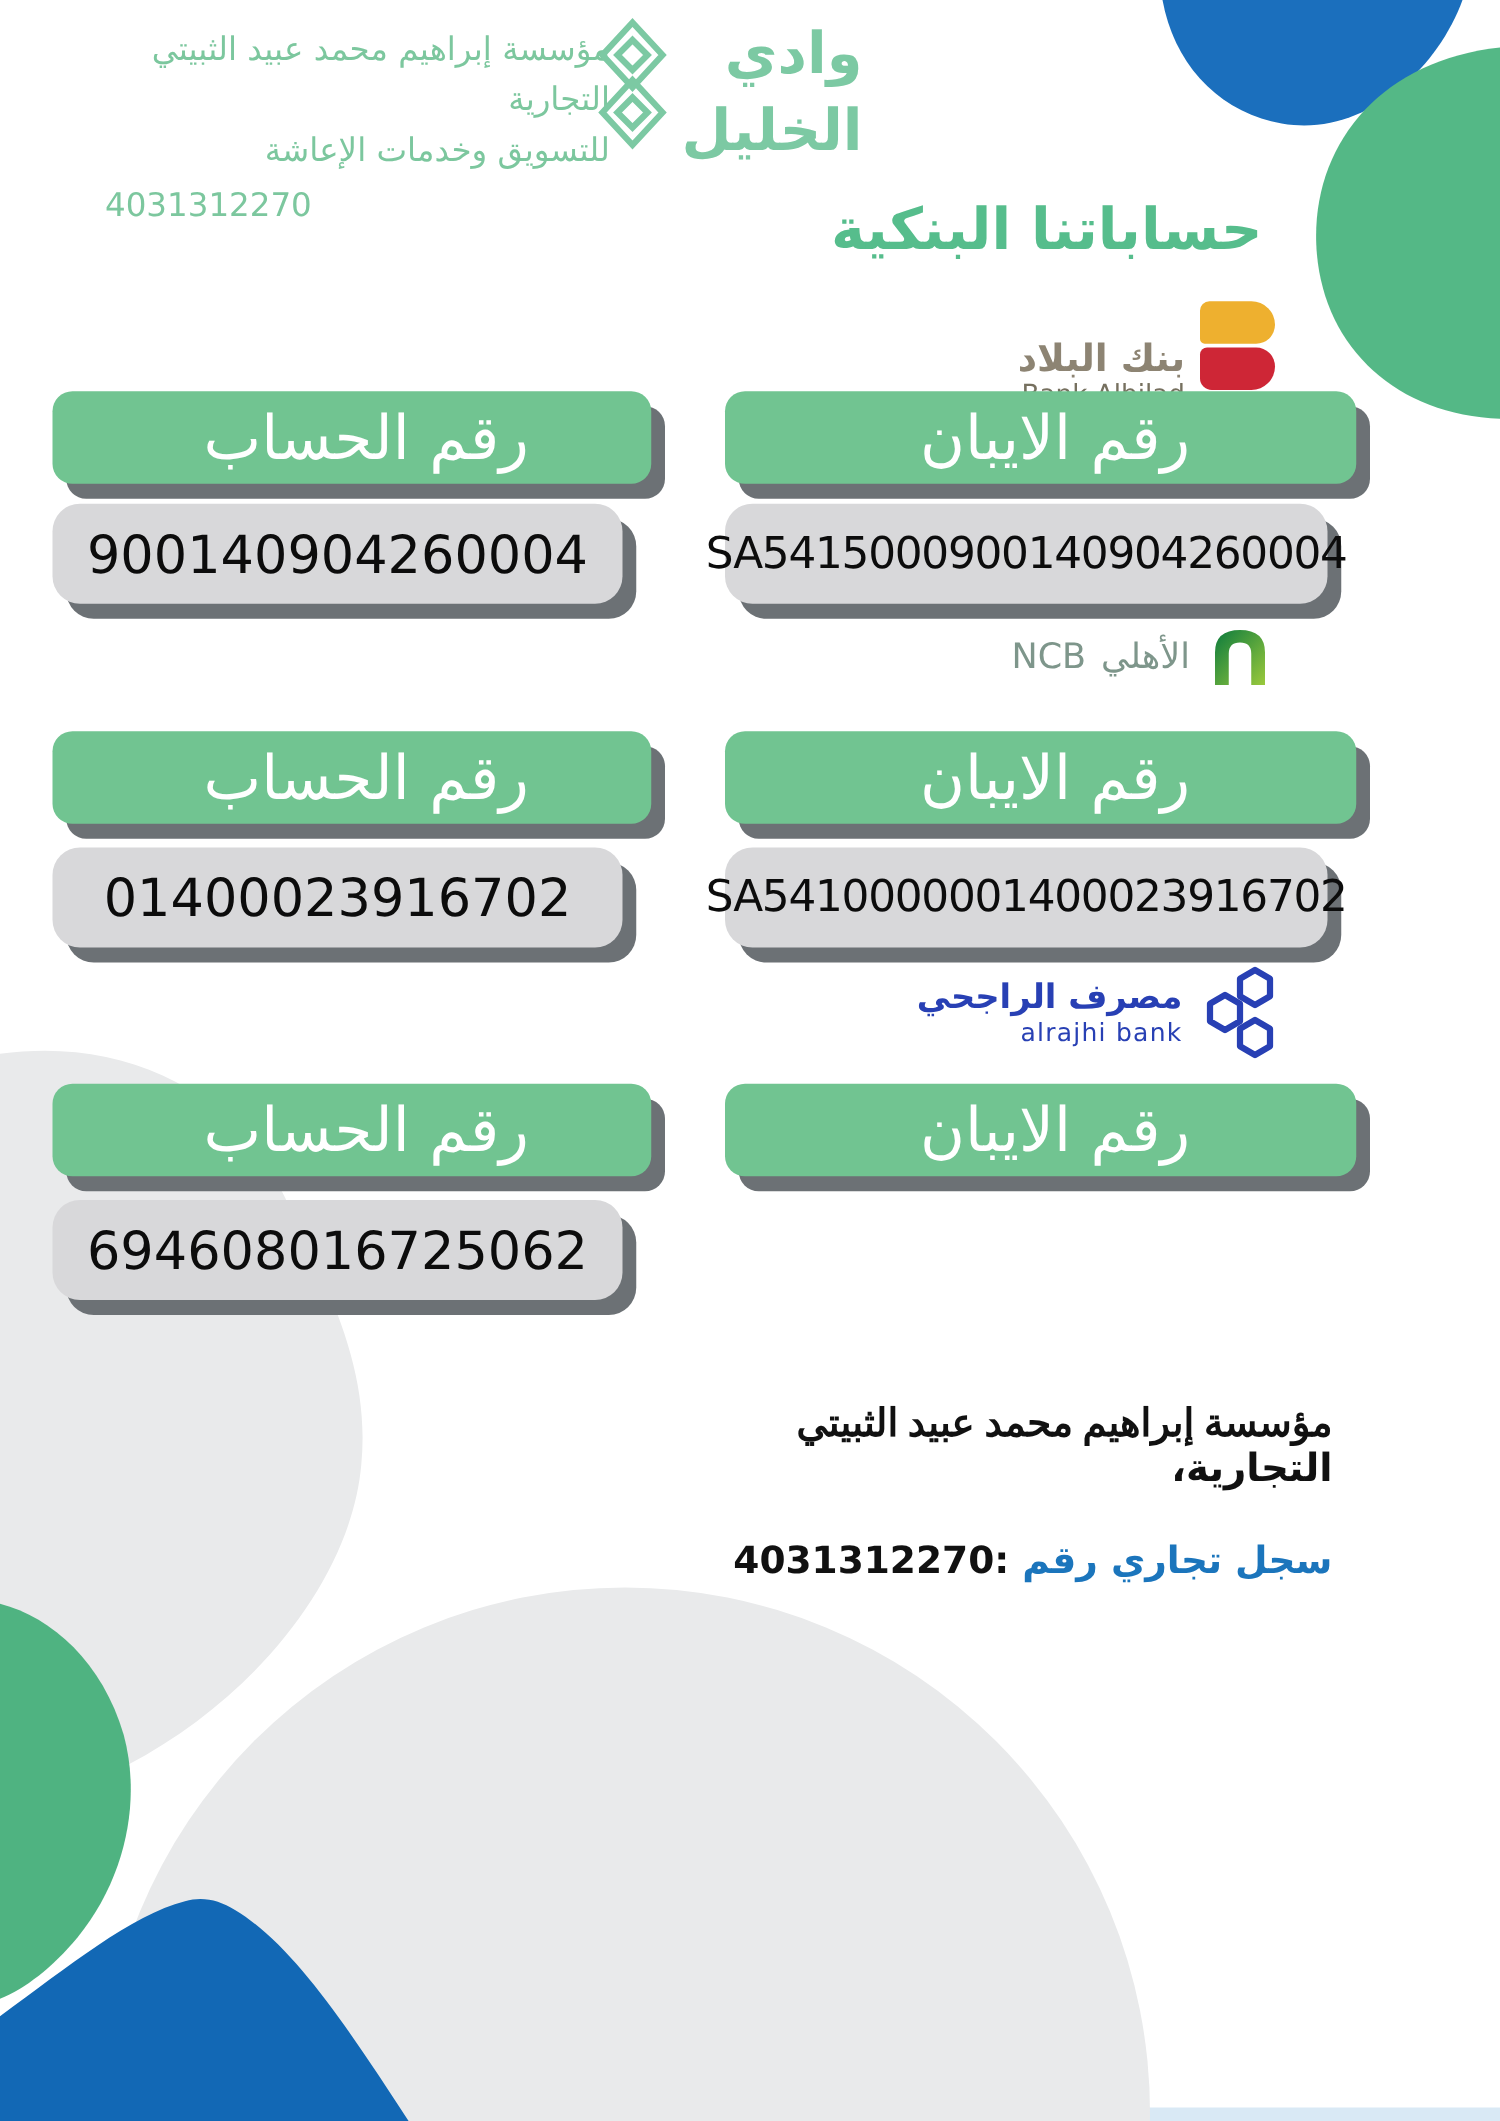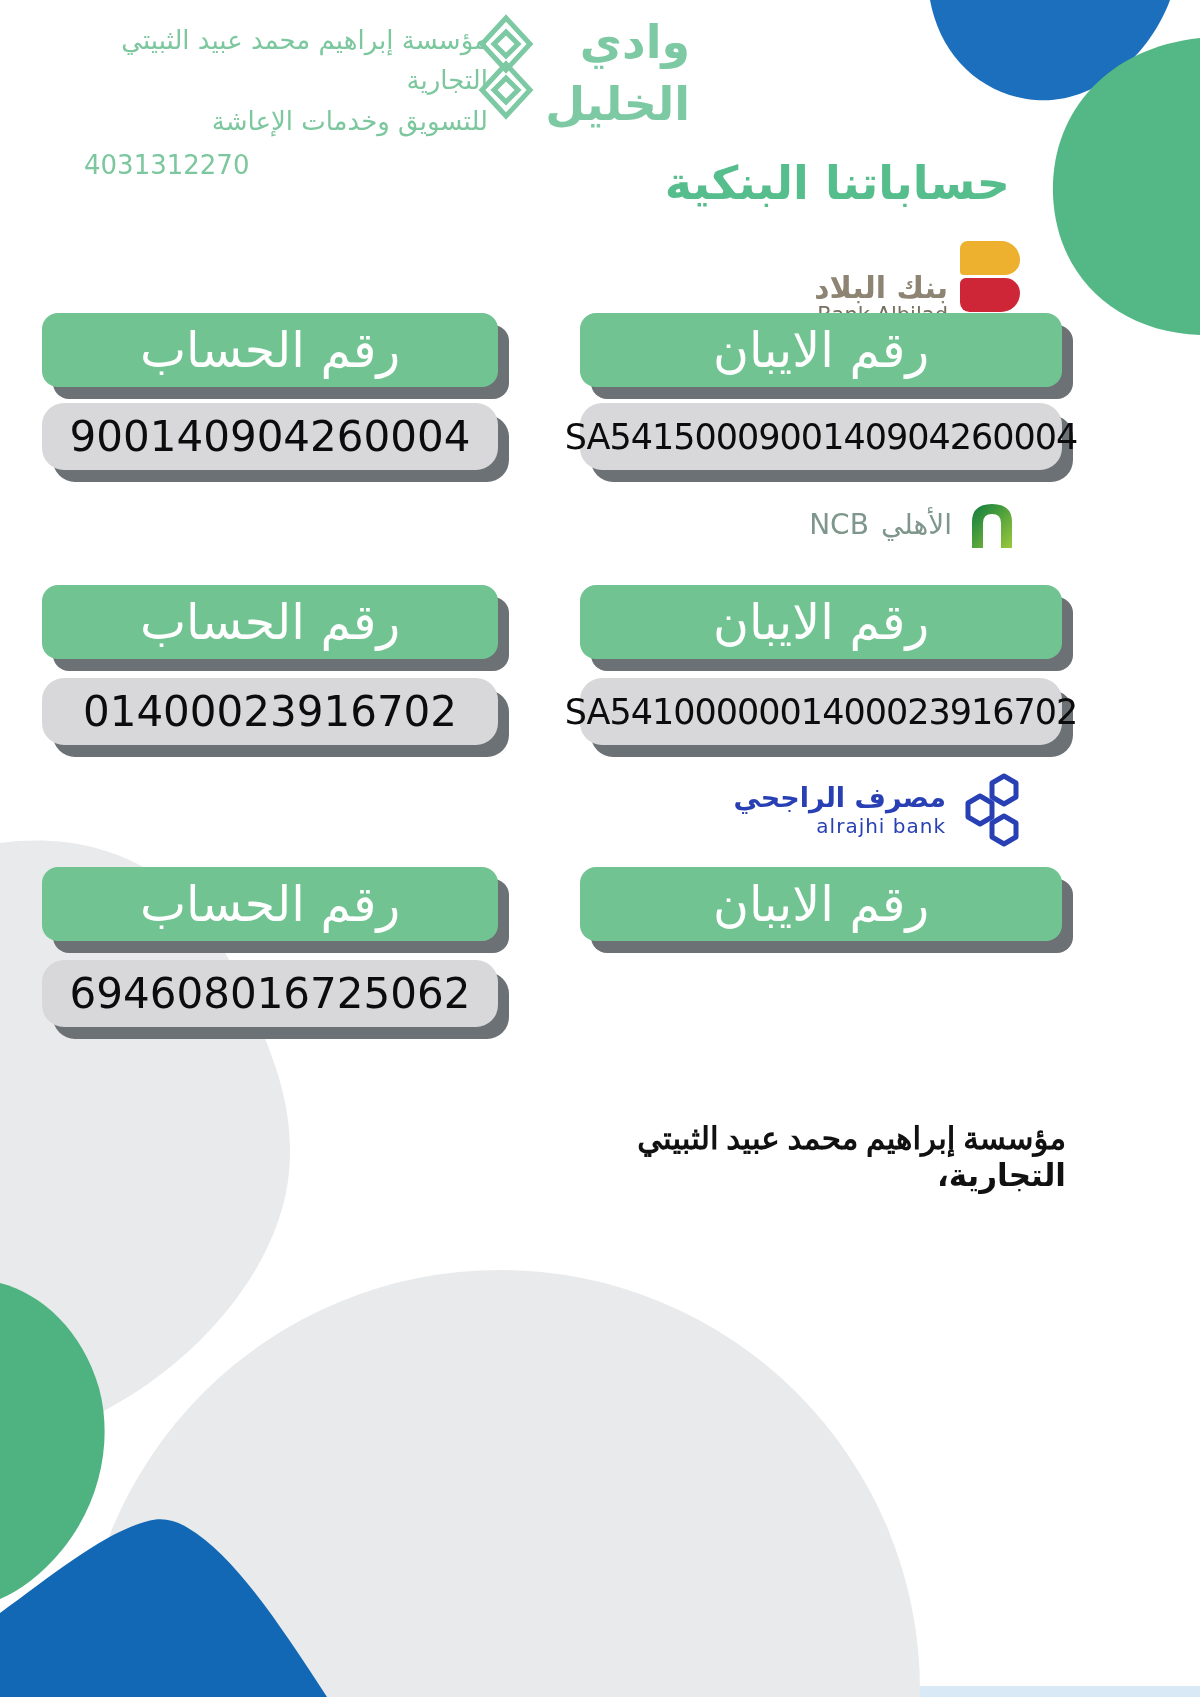--- a/index.html
+++ b/index.html
@@ -35,22 +35,22 @@
   .logo-ncb{top:496px;right:180px;direction:rtl;}
   .ncb-text{color:#7e968b;font-size:28px;}
   .logo-rajhi{top:768px;right:172px;}
   .rajhi-text{text-align:right;line-height:1.25;color:#2840b4;}
   .rajhi-text .ar{font-size:27px;font-weight:bold;}
   .rajhi-text .en{font-size:20px;letter-spacing:1px;}
 
   
   .pill{position:absolute;height:74px;background:#71c491;border-radius:16px;
     box-shadow:11px 12px 0 #6c7175;display:flex;align-items:center;justify-content:center;
-    color:#ffffff;font-size:49px;direction:rtl;z-index:2;}
-  .vbox{position:absolute;height:67px;background:#d8d8da;border-radius:22px;
+    color:#ffffff;font-size:49px;direction:rtl;z-index:2;padding-left:23px;}
+  .vbox{position:absolute;height:80px;background:#d8d8da;border-radius:22px;
     box-shadow:11px 12px 0 #6c7175;display:flex;align-items:center;justify-content:center;
     color:#0c0c0c;z-index:2;}
   .col-left{left:42px;width:456px;}
   .col-right{left:580px;width:482px;}
   .acct{font-size:42px;}
   .iban{font-size:35px;letter-spacing:-1px;}
   .r1p{top:313px;} .r1b{top:403px;}
   .r2p{top:585px;} .r2b{top:678px;}
   .r3p{top:867px;} .r3b{top:960px;}
 
@@ -147,15 +147,18 @@
     </svg>
   </div>
 
   <div class="pill col-left r3p">رقم الحساب</div>
   <div class="pill col-right r3p">رقم الايبان</div>
   <div class="vbox acct col-left r3b">694608016725062</div>
 
   <div class="abs footer">
     <div class="name">مؤسسة إبراهيم محمد عبيد الثبيتي</div>
     <div class="suffix">التجارية،</div>
+    <div class="cr">
+      <span class="lbl">سجل تجاري رقم</span><span class="num"> :4031312270</span>
+    </div>
   </div>
 
 </div>
 
 </body></html>

